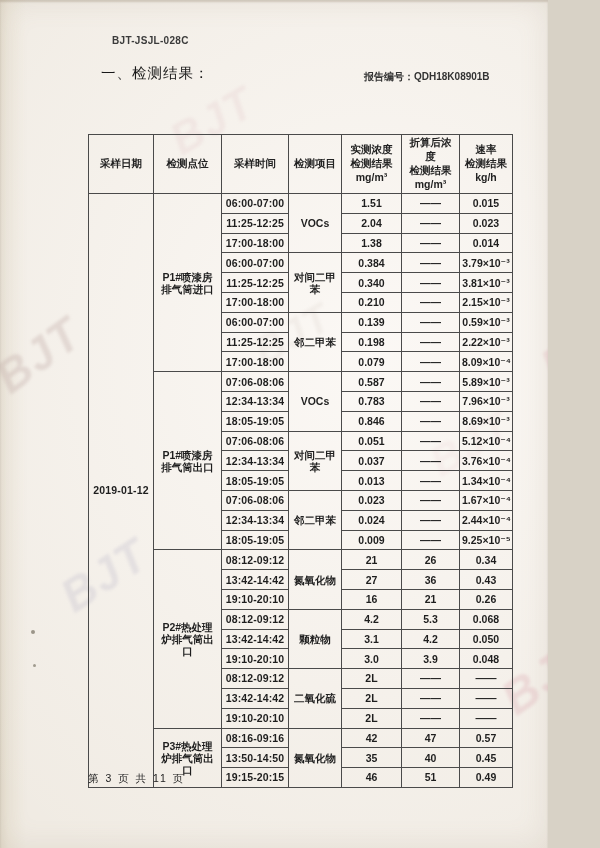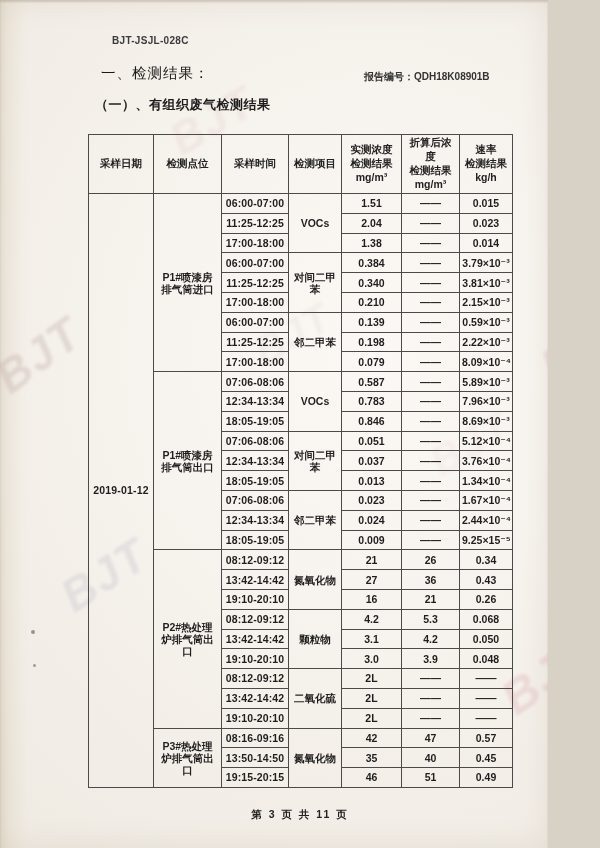--- a/index.html
+++ b/index.html
@@ -54,21 +54,21 @@
     height:18.8px;font-size:10.5px;line-height:1.15;color:#1e1e1e;font-weight:600;
   }
   td.date-cell{font-size:10.5px;letter-spacing:.2px;margin-left:44px;}
   td.point-cell{white-space:pre-line;line-height:1.55;}
   td.time-cell{letter-spacing:.1px;}
   td.rate-cell{font-size:10px;}
   td.converted-cell{font-weight:400;color:#2a2a2a;}
   
   .page-footer{
     position:absolute;left:88px;top:772px;width:424px;
-    text-align:center;font-size:10.5px;font-weight:700;letter-spacing:2px;color:#222;margin-top:36px;
+    font-size:10.5px;font-weight:400;letter-spacing:2px;color:#222;
   }
   
   .speck{position:absolute;border-radius:50%;background:#7d776a;}
   .speck1{left:31px;top:630px;width:4px;height:4px;opacity:.75;}
   .speck2{left:33px;top:664px;width:3px;height:3px;opacity:.7;}
 </style>
 </head>
 <body>
 
 <div class="page">
@@ -83,21 +83,20 @@
 
   <div class="speck speck1"></div>
   <div class="speck speck2"></div>
 
   <div class="doc-code">BJT-JSJL-028C</div>
   <div class="report-no">
     <span>报告编号：</span><span>QDH18K08901B</span>
   </div>
 
   <div class="sec-title">一、检测结果：</div>
-  <div class="sub-title">（一）、有组织废气检测结果</div>
 
   <table class="results">
     <colgroup>
       <col style="width:65px">
         <col style="width:68px">
         <col style="width:67px">
       <col style="width:53px">
         <col style="width:60px">
         <col style="width:58px">
         <col style="width:53px">
@@ -231,21 +230,21 @@
         <tr>
           <td class="time-cell">12:34-13:34</td>
           <td class="measured-cell">0.024</td>
           <td class="converted-cell">——</td>
           <td class="rate-cell">2.44×10⁻⁴</td>
         </tr>
         <tr>
           <td class="time-cell">18:05-19:05</td>
           <td class="measured-cell">0.009</td>
           <td class="converted-cell">——</td>
-          <td class="rate-cell">9.25×15⁻⁵</td>
+          <td class="rate-cell">9.25×10⁻⁵</td>
         </tr>
         <tr>
           <td rowspan="9" class="point-cell">P2#热处理
 炉排气筒出
 口</td>
           <td class="time-cell">08:12-09:12</td>
           <td rowspan="3" class="item-cell">氮氧化物</td>
           <td class="measured-cell">21</td>
           <td class="converted-cell">26</td>
           <td class="rate-cell">0.34</td>

